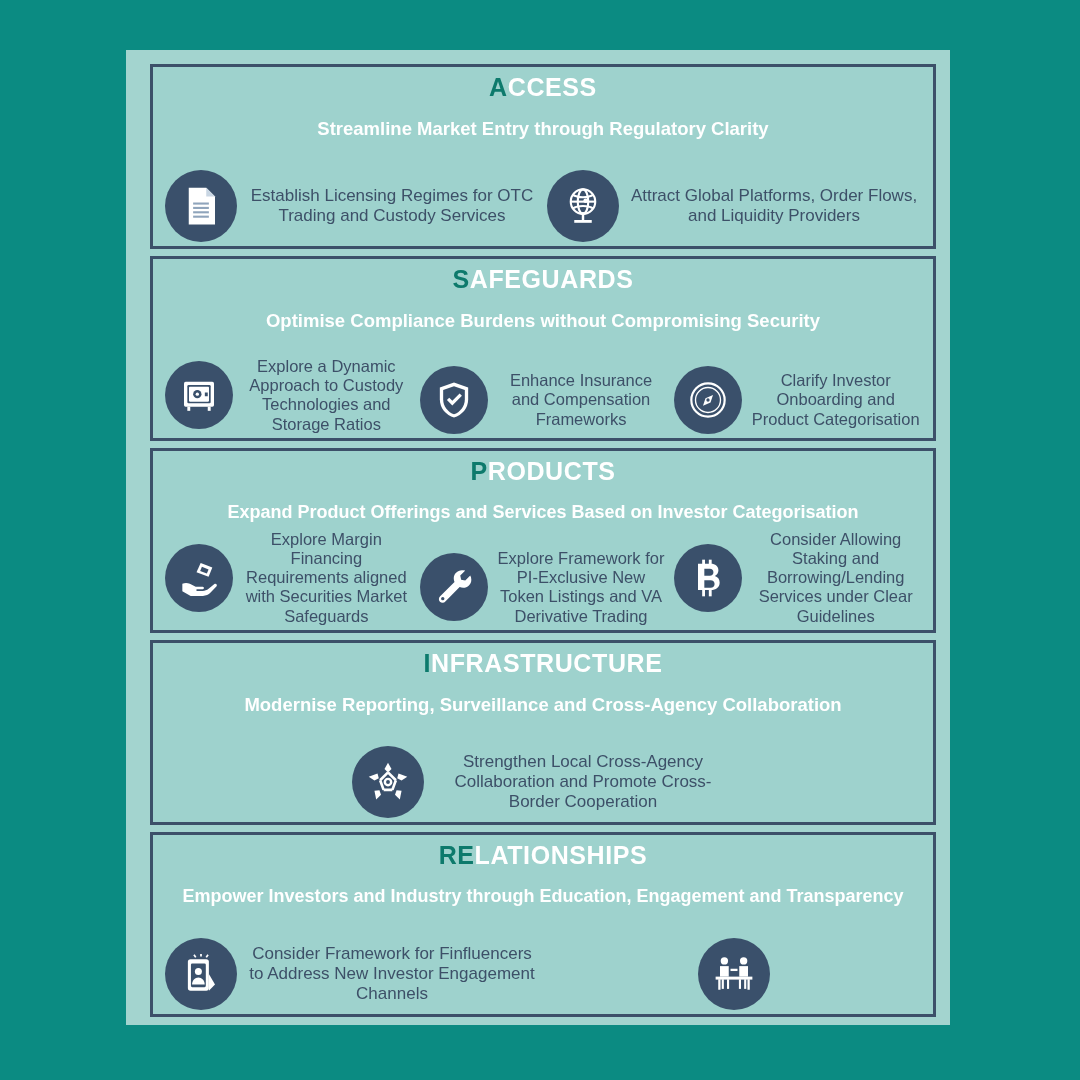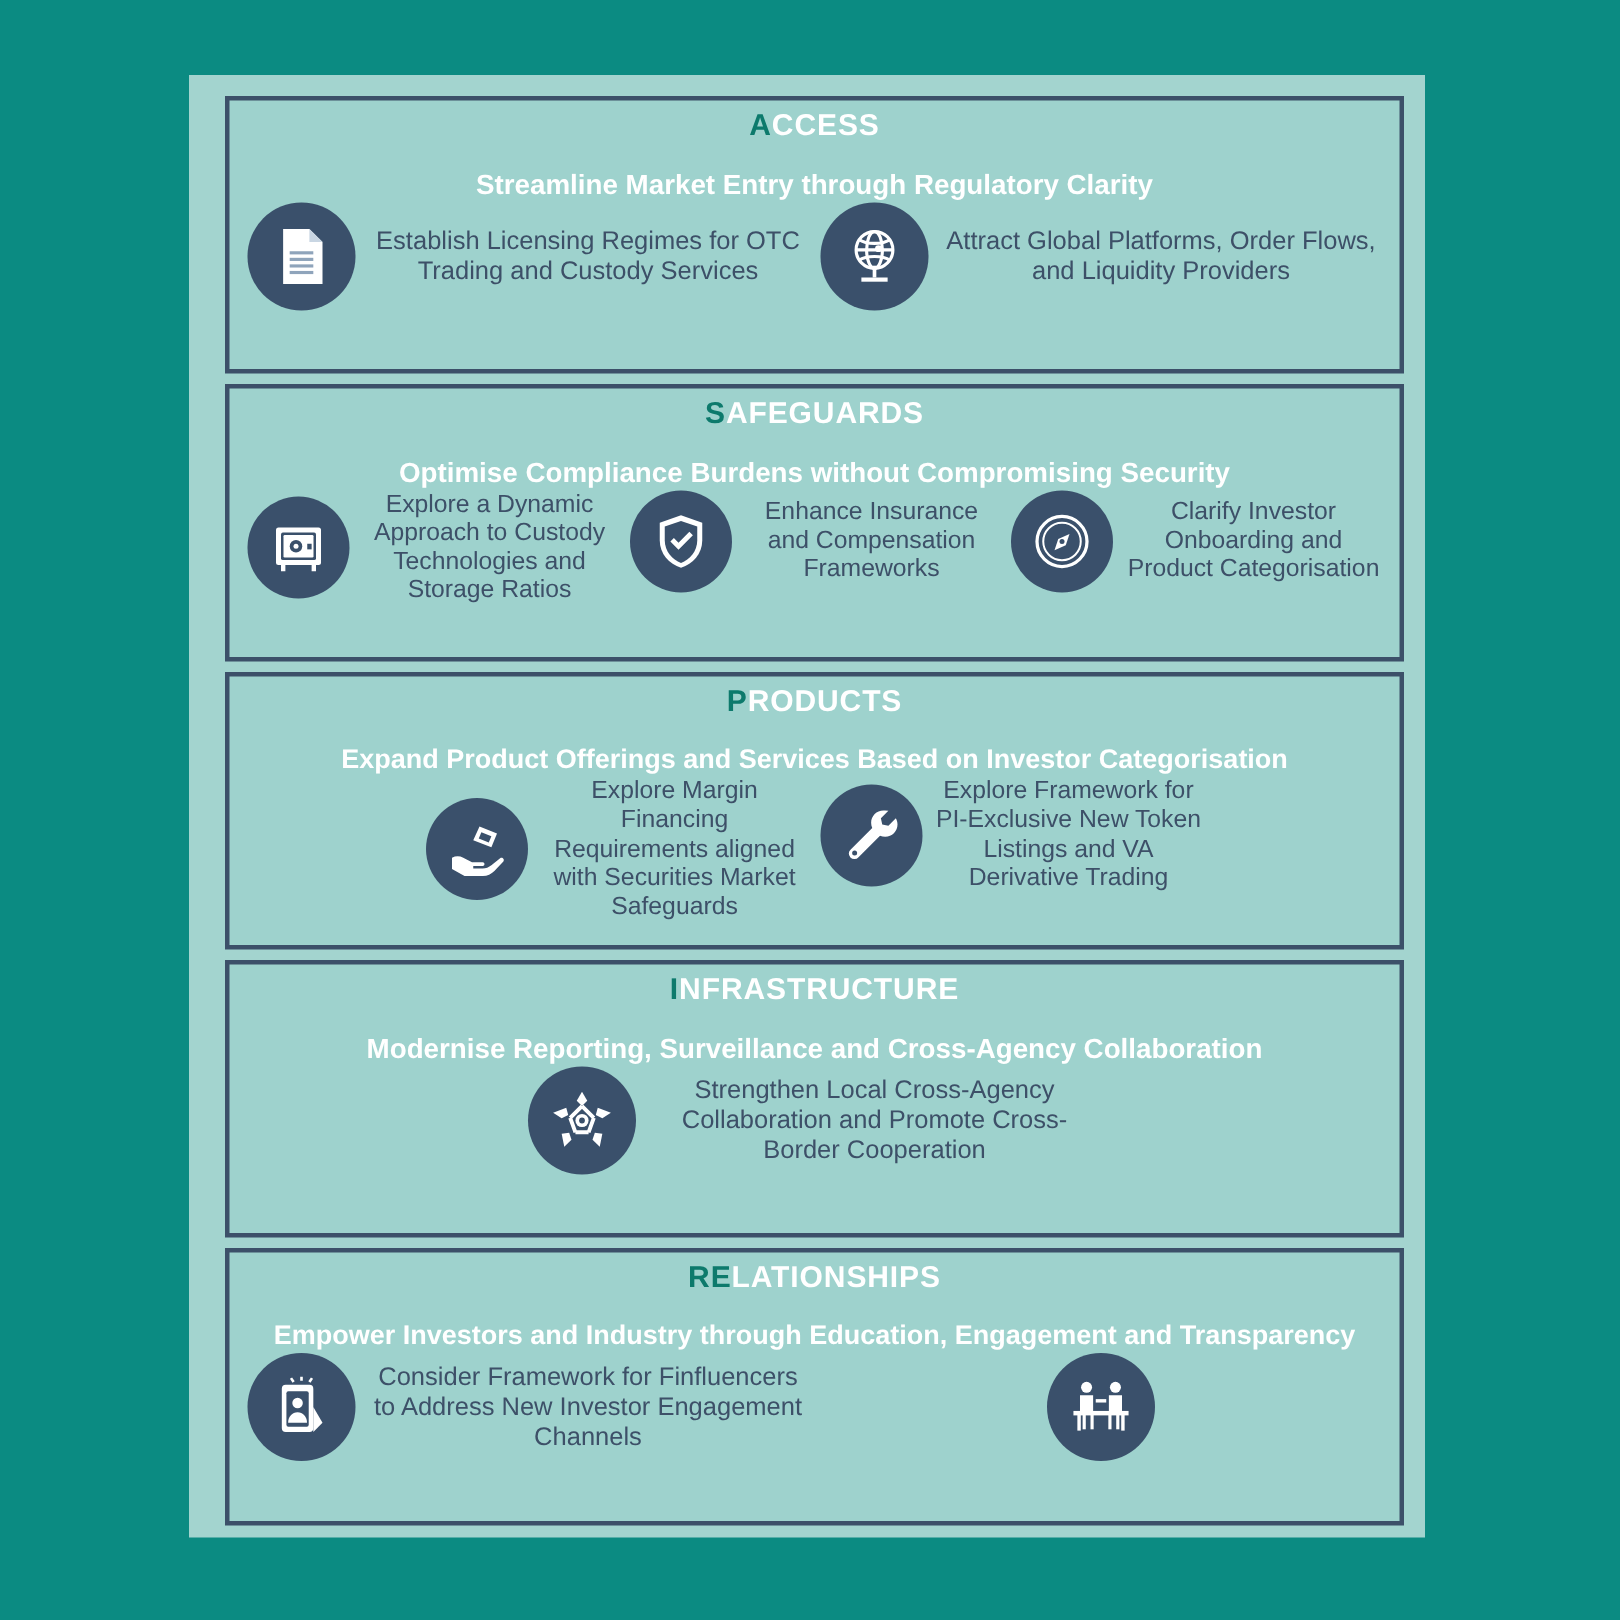--- a/index.html
+++ b/index.html
@@ -38,21 +38,21 @@
     flex: 1 1 0;
     display: flex;
     flex-direction: column;
     align-items: center;
     padding: 6px 8px 4px 8px;
     min-height: 0;
   }
 
   
   .pillar-title {
-    font-size: 20px;
+    font-size: 25px;
     font-weight: bold;
     color: #ffffff;
     letter-spacing: 0.6px;
     line-height: 1.12;
     text-align: right;
     white-space: nowrap;
   }
   .pillar-title .accent {
     color: #0d7a6c;
   }
@@ -63,21 +63,21 @@
     text-align: center;
     line-height: 1.2;
     margin-top: 17px;
     white-space: nowrap;
   }
 
   
   .items {
     display: flex;
     flex-direction: row;
-    align-items: flex-start;
+    align-items: flex-end;
     justify-content: center;
     width: 100%;
     flex: 1 1 auto;
     min-height: 0;
     gap: 0px;
   }
   .item {
     display: flex;
     flex-direction: row;
     align-items: center;
@@ -220,20 +220,34 @@
           <div class="item-text">Explore Margin Financing Requirements aligned with Securities Market Safeguards</div>
         </div>
         <div class="item">
           <div class="icon-circle">
             <svg viewBox="0 0 48 48">
               <path fill="#fff" d="M33.5 4c-5.4 0-9.8 4.4-9.8 9.8 0 1.5.3 2.9.9 4.1L7.4 35.1a4.4 4.4 0 106.2 6.2l17.2-17.2c1.3.6 2.7.9 4.2.9 5.4 0 9.8-4.4 9.8-9.8 0-1.8-.5-3.4-1.3-4.9l-6 6-4.9-1.1-1.1-4.9 6-6A9.7 9.7 0 0033.5 4z"></path>
               <circle cx="10.5" cy="38" r="2" fill="#3a506b"></circle>
             </svg>
           </div>
           <div class="item-text">Explore Framework for PI-Exclusive New Token Listings and VA Derivative Trading</div>
+        </div>
+        <div class="item">
+          <div class="icon-circle">
+            <svg viewBox="0 0 48 48">
+              <g fill="#fff">
+                <rect x="17" y="2" width="3.4" height="8"></rect>
+                <rect x="25" y="2" width="3.4" height="8"></rect>
+                <rect x="17" y="38" width="3.4" height="8"></rect>
+                <rect x="25" y="38" width="3.4" height="8"></rect>
+              </g>
+              <path fill="#fff" d="M12 7h15.5c5.2 0 9 3 9 7.8 0 3.2-1.7 5.6-4.3 6.9 3.5 1.1 5.8 3.9 5.8 7.7 0 5.6-4.3 9.1-10.6 9.1H12zm7.6 6v8.3h6.6c2.7 0 4.3-1.6 4.3-4.1S28.9 13 26.2 13zm0 13.8v9h7.5c3 0 4.8-1.8 4.8-4.5s-1.8-4.5-4.8-4.5z"></path>
+            </svg>
+          </div>
+          <div class="item-text">Consider Allowing Staking and Borrowing/Lending Services under Clear Guidelines</div>
         </div>
       </div>
     </div>
     <div class="panel p-infrastructure">
       <div class="pillar-title"><span class="accent">I</span><span>NFRASTRUCTURE</span></div>
       <div class="pillar-sub">Modernise Reporting, Surveillance and Cross-Agency Collaboration</div>
       <div class="items cols-2">
         <div class="item">
           <div class="icon-circle">
             <svg viewBox="0 0 48 48">

